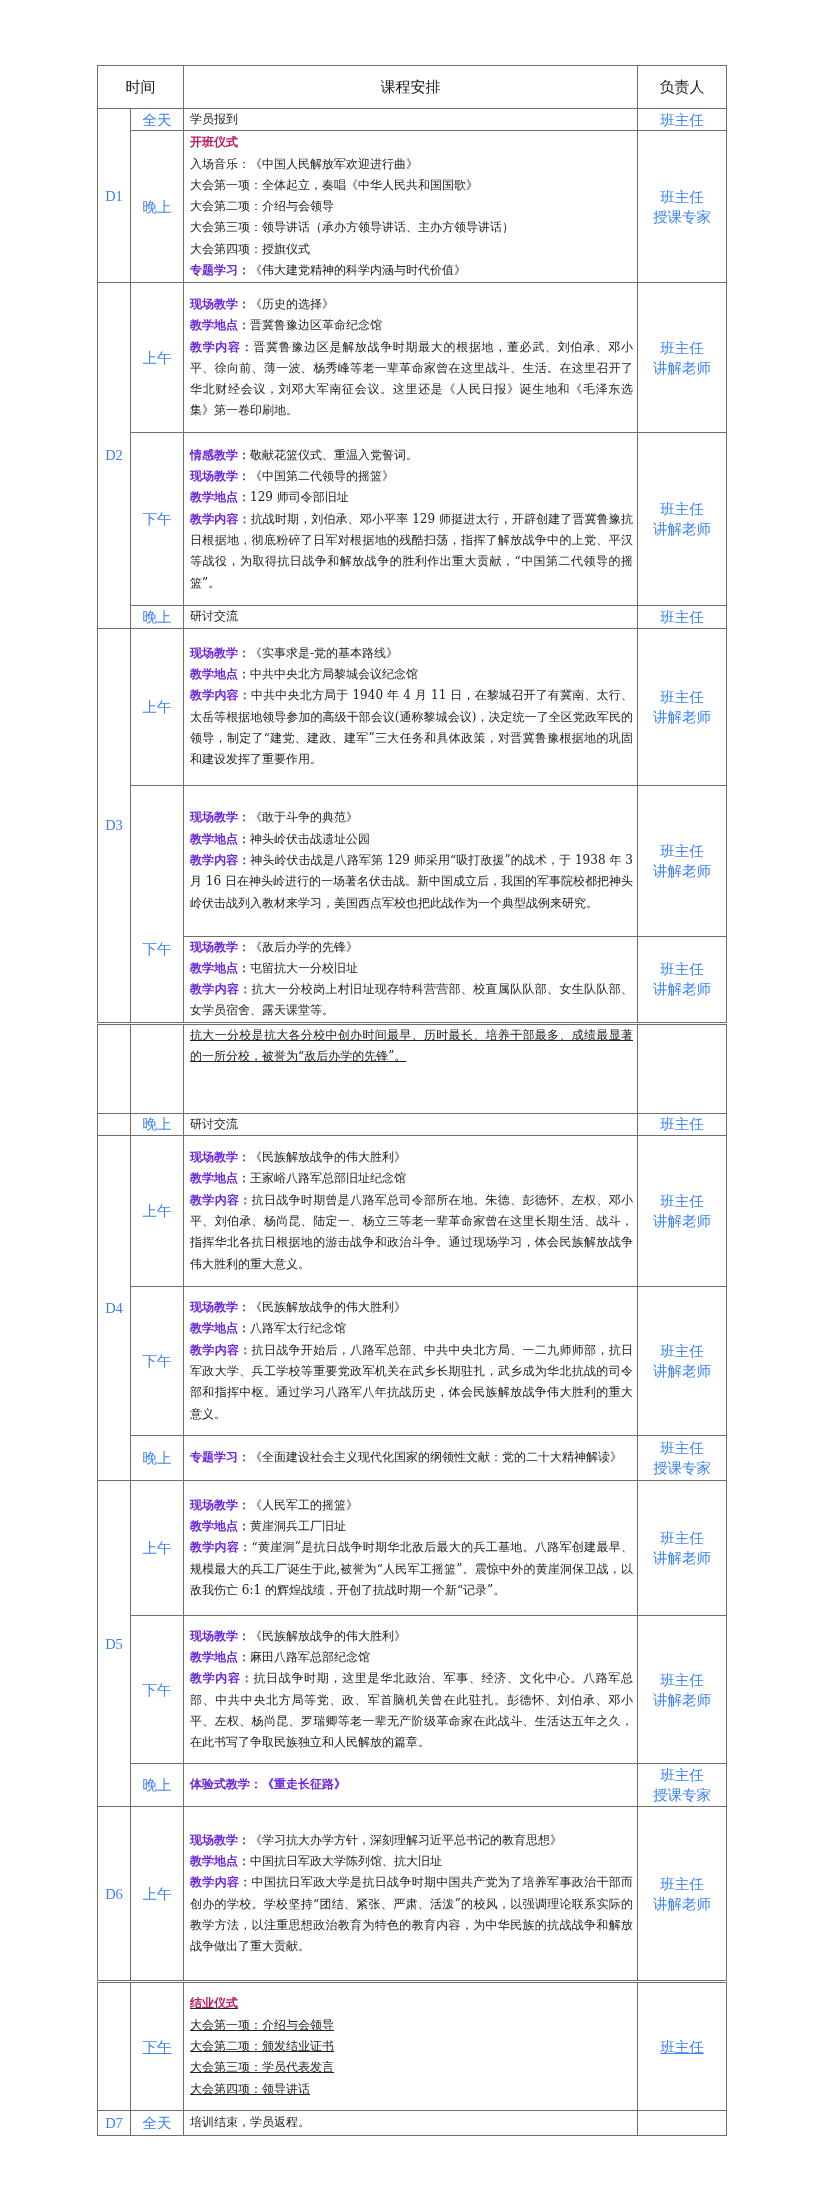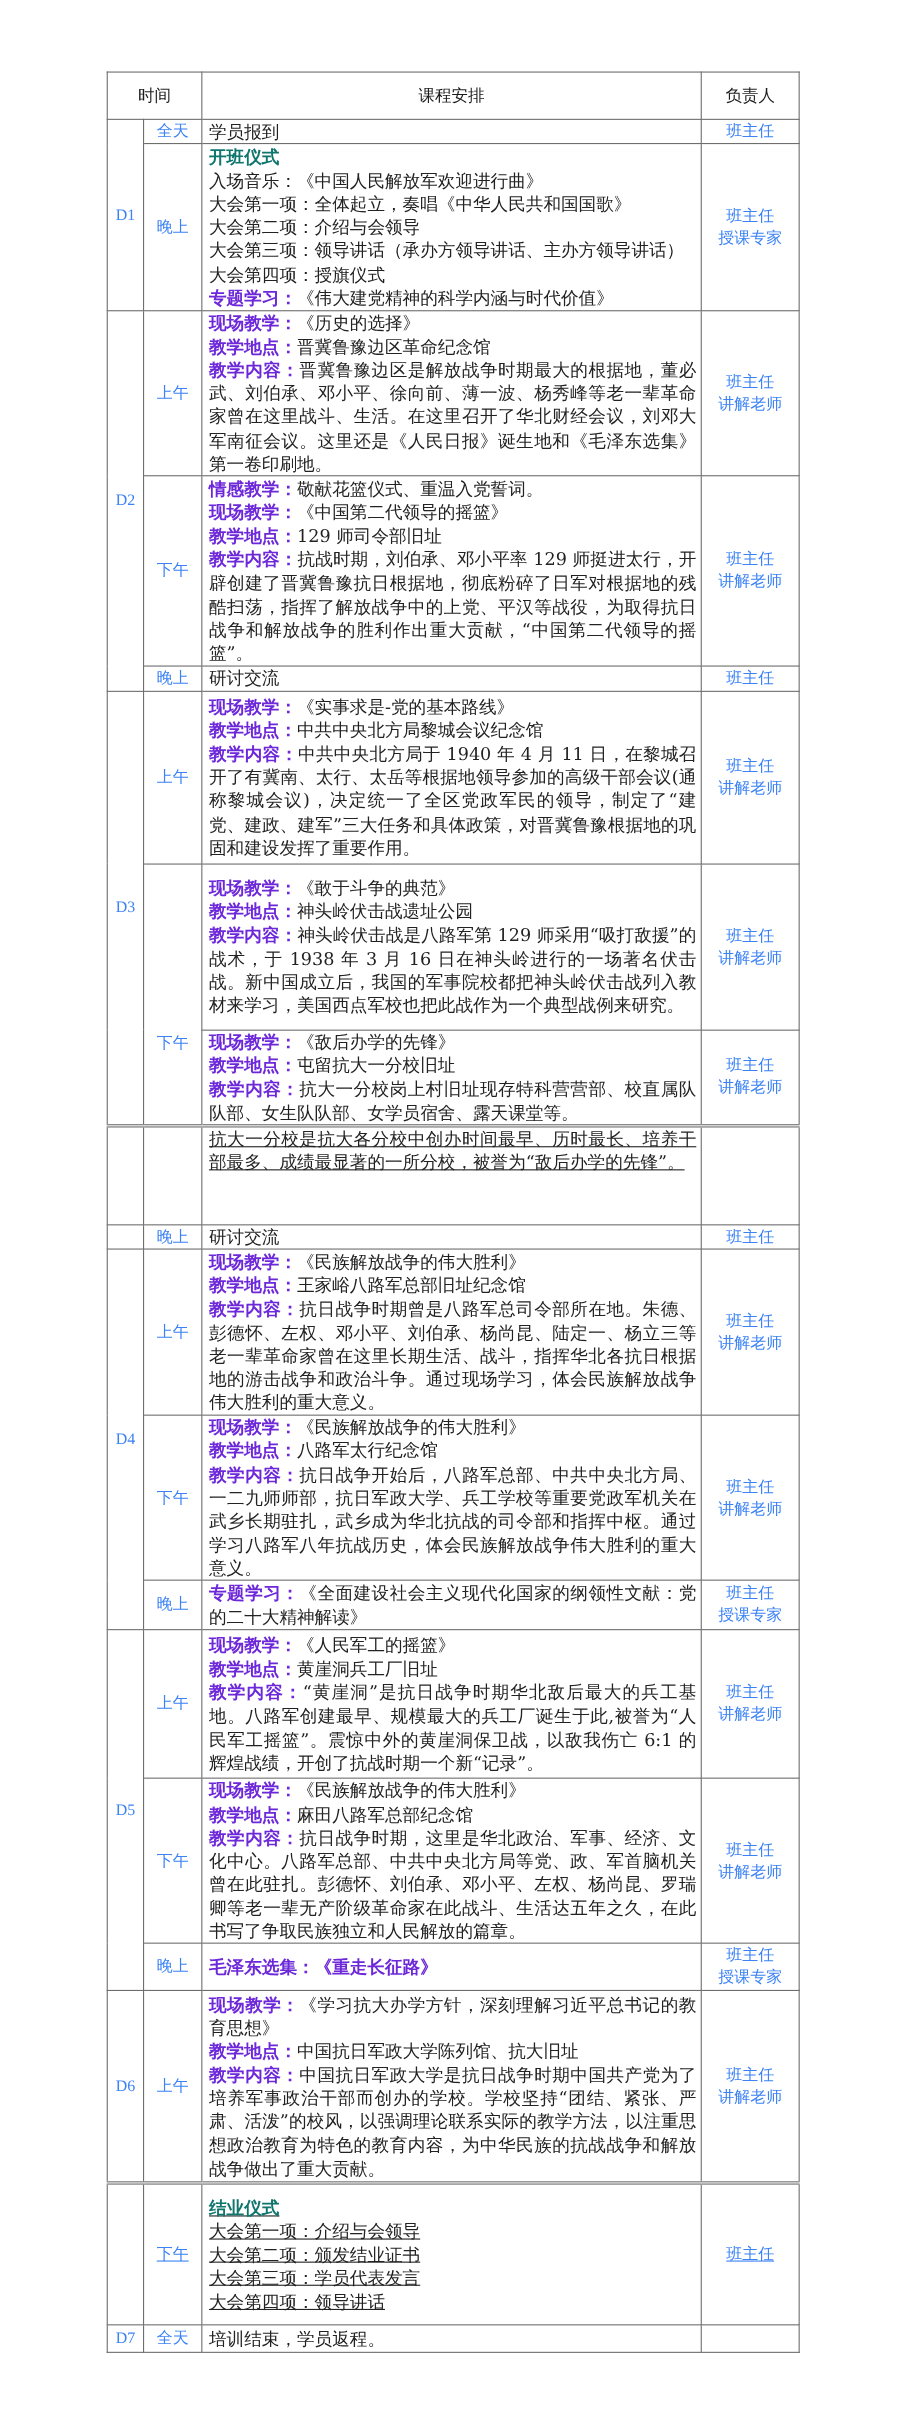--- a/index.html
+++ b/index.html
@@ -8,24 +8,24 @@
   .sheet { position: absolute; left: 97px; top: 65px; width: 629px; }
   table { border-collapse: collapse; width: 629px; table-layout: fixed; padding-left: 20px; }
   td, th { border: 1px solid #6e6e6e; padding: 0; vertical-align: middle; }
   col.c-day { width: 33px; }
   col.c-time { width: 53px; }
   col.c-content { width: 454px; }
   col.c-resp { width: 89px; }
   th { font-weight: normal; font-size: 15px; text-align: center; height: 42px; }
   .day, .time, .resp { text-align: center; font-size: 14.5px; line-height: 20px; color: #3b82f6; }
   .day { font-family: "Liberation Serif", serif; margin-left: 12px; }
-  .content { font-size: 16px; line-height: 21.3px; padding: 0 4px 0 6px; text-align: justify; color: #222; }
+  .content { font-size: 12px; line-height: 21.3px; padding: 0 4px 0 6px; text-align: justify; color: #222; }
   .content .line { display: block; }
   .content .lbl { font-weight: bold; color: #6d28d9; }
-  .content .title { font-weight: bold; color: #0f766e; display: block; }
+  .content .title { font-weight: bold; color: #be185d; display: block; }
   .resp span { display: block; }
   .gap-top td { border-top: 3px double #6e6e6e; text-decoration: underline; }
 </style>
 </head>
 <body>
 
 <div class="sheet">
 <table>
   <colgroup>
         <col class="c-day">
@@ -218,21 +218,21 @@
         <span class="line"><span class="lbl">教学内容：</span><span>抗日战争时期，这里是华北政治、军事、经济、文化中心。八路军总部、中共中央北方局等党、政、军首脑机关曾在此驻扎。彭德怀、刘伯承、邓小平、左权、杨尚昆、罗瑞卿等老一辈无产阶级革命家在此战斗、生活达五年之久，在此书写了争取民族独立和人民解放的篇章。</span></span>
       </td>
       <td class="resp">
             <span>班主任</span>
             <span>讲解老师</span>
           </td>
     </tr>
     <tr style="height:43px">
       <td class="time">晚上</td>
       <td class="content">
-        <span class="line"><span class="lbl">毛泽东选集：</span><span class="lbl">《重走长征路》</span></span>
+        <span class="line"><span class="lbl">体验式教学：</span><span class="lbl">《重走长征路》</span></span>
       </td>
       <td class="resp">
             <span>班主任</span>
             <span>授课专家</span>
           </td>
     </tr>
 
     <tr style="height:175px">
       <td class="day">D6</td>
       <td class="time">上午</td>

